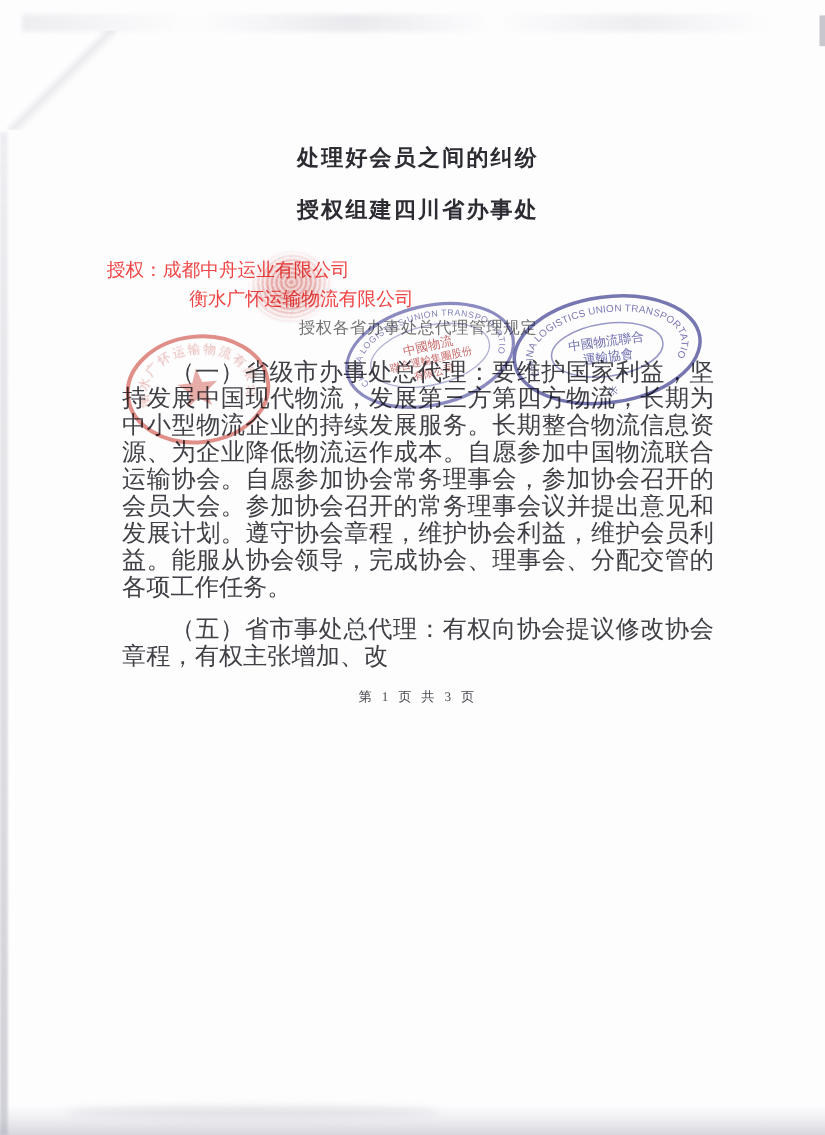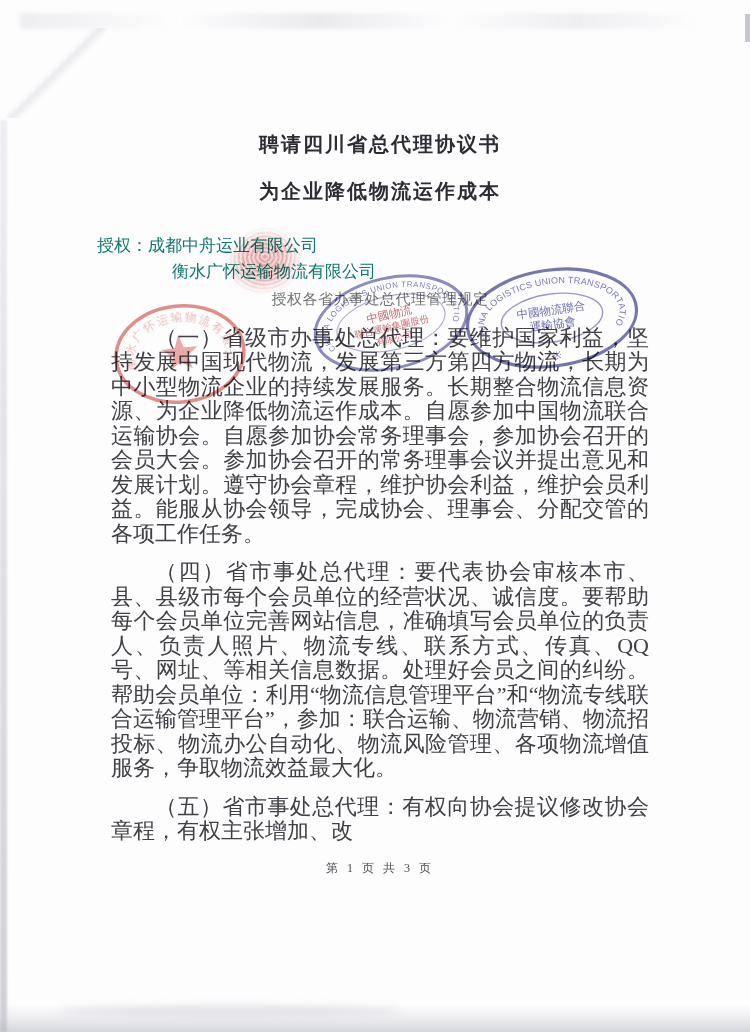--- a/index.html
+++ b/index.html
@@ -23,21 +23,21 @@
   .fold-tl{position:absolute;left:6px;top:28px;width:100px;height:90px;pointer-events:none;
     background:linear-gradient(135deg,transparent 45%,rgba(175,175,188,.22) 50%,transparent 56%);}
 
   
   .content{position:absolute;left:97px;top:131px;width:566px;}
   .doc-title{
     text-align:center;font-family:"Liberation Sans","DejaVu Sans",sans-serif;
     font-weight:700;font-size:20px;line-height:26px;letter-spacing:2px;color:#2c2c32;
   }
   .doc-title.second{margin-top:21px;}
-  .parties{margin-top:29px;font-size:17px;color:#0f766e;}
+  .parties{margin-top:29px;font-size:17px;color:#ef4444;}
   .party-line{line-height:26.3px;white-space:nowrap;}
   .party-line.indent{padding-left:75px;}
   .section-heading{
     text-align:center;font-size:15px;line-height:25px;margin-top:1px;
     color:#737373;letter-spacing:.5px;
   }
   .para{
     margin:14px;font-size:22px;line-height:24.5px;text-align:justify;
     text-indent:2em;color:#404046;letter-spacing:0;
   }
@@ -69,32 +69,31 @@
 <div class="screen">
 
   <div class="scan-top"></div>
   <div class="fold-tl"></div>
   <div class="scan-left"></div>
   <div class="scan-bottom"></div>
   <div class="scan-bottom-smudge"></div>
   <div class="notch-tr"></div>
 
   <div class="content">
-    <div class="doc-title">聘请四川省总代理协议书</div>
-    <div class="doc-title second">为企业降低物流运作成本</div>
+    <div class="doc-title">处理好会员之间的纠纷</div>
+    <div class="doc-title second">授权组建四川省办事处</div>
 
     <div class="parties">
       <div class="party-line">授权：成都中舟运业有限公司</div>
       <div class="party-line indent">衡水广怀运输物流有限公司</div>
     </div>
 
     <div class="section-heading">授权各省办事处总代理管理规定</div>
 
     <p class="para">（一）省级市办事处总代理：要维护国家利益，坚持发展中国现代物流，发展第三方第四方物流，长期为中小型物流企业的持续发展服务。长期整合物流信息资源、为企业降低物流运作成本。自愿参加中国物流联合运输协会。自愿参加协会常务理事会，参加协会召开的会员大会。参加协会召开的常务理事会议并提出意见和发展计划。遵守协会章程，维护协会利益，维护会员利益。能服从协会领导，完成协会、理事会、分配交管的各项工作任务。</p>
-    <p class="para">（四）省市事处总代理：要代表协会审核本市、县、县级市每个会员单位的经营状况、诚信度。要帮助每个会员单位完善网站信息，准确填写会员单位的负责人、负责人照片、物流专线、联系方式、传真、QQ 号、网址、等相关信息数据。处理好会员之间的纠纷。帮助会员单位：利用“物流信息管理平台”和“物流专线联合运输管理平台”，参加：联合运输、物流营销、物流招投标、物流办公自动化、物流风险管理、各项物流增值服务，争取物流效益最大化。</p>
     <p class="para">（五）省市事处总代理：有权向协会提议修改协会章程，有权主张增加、改</p>
 
     <div class="page-footer">第 1 页 共 3 页</div>
   </div>
 
   <div class="fingerprint"></div>
 
   <svg class="stamp seal-left" width="150" height="120" viewBox="0 0 150 120">
     <g opacity="0.78" transform="rotate(-6 72 56)">
       <ellipse cx="72" cy="56" rx="64" ry="48" fill="none" stroke="#d4574e" stroke-width="3.6" opacity="0.85"></ellipse>

